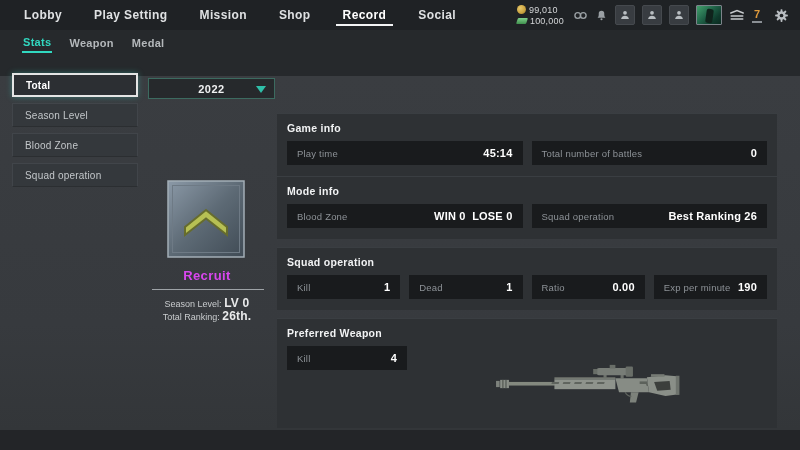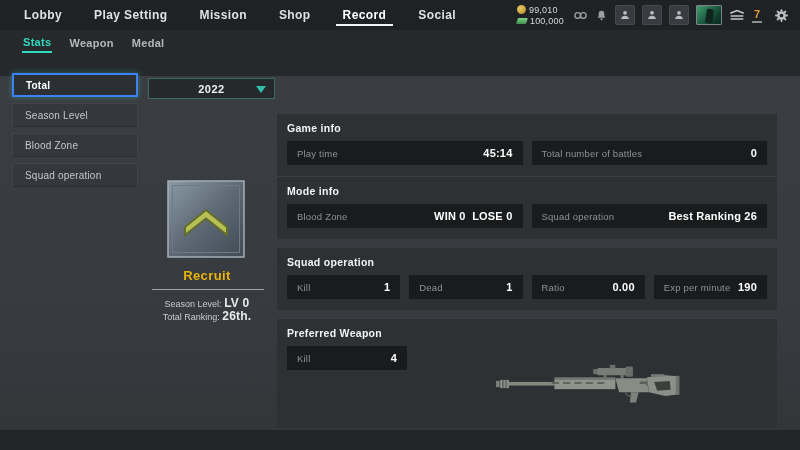--- a/index.html
+++ b/index.html
@@ -48,33 +48,33 @@
     display:flex; align-items:center; padding-left:22px; gap:16px; }
   .subtab { font-size:11px; font-weight:700; color:#b4b8bb; letter-spacing:.3px; cursor:pointer;
     padding:3px 1px; }
   .subtab.active { color:#31d8c0; border-bottom:2px solid #31d8c0; }
 
   
   .sidebar { position:absolute; left:12px; top:73px; width:126px; display:flex; flex-direction:column; gap:6px; }
   .side-item { height:24px; background:#34383c; border:1px solid #41454a; border-bottom-color:#2b2e31;
     color:#c3c7ca; font-size:10px; letter-spacing:.2px; display:flex; align-items:center;
     padding-left:12px; cursor:pointer; }
-  .side-item.active { background:#2c2f33; border:2px solid #3b82f6; color:#ffffff; font-weight:700;
+  .side-item.active { background:#2c2f33; border:2px solid #e5e5e5; color:#ffffff; font-weight:700;
     box-shadow:0 0 6px rgba(63,227,203,.35); }
 
   
   .year-select { position:absolute; left:148px; top:78px; width:127px; height:21px; background:#26292c;
     border:1px solid #3c6b60; display:flex; align-items:center; justify-content:center; cursor:pointer; }
   .year-select .yr { color:#f0f1f2; font-size:11px; font-weight:700; letter-spacing:.5px; }
   .year-select .tri { position:absolute; right:8px; top:7px; width:0; height:0;
     border-left:5px solid transparent; border-right:5px solid transparent; border-top:7px solid #2fbfa9; }
 
   .emblem { position:absolute; left:167px; top:180px; width:78px; height:78px; }
   .rank-name { position:absolute; left:148px; top:268px; width:118px; text-align:center;
-    color:#eab308; font-size:13px; font-weight:700; letter-spacing:.4px; }
+    color:#d946ef; font-size:13px; font-weight:700; letter-spacing:.4px; }
   .rank-divider { position:absolute; left:152px; top:289px; width:112px; height:1px; background:#9ea3a7; }
   .rank-line { position:absolute; left:128px; width:158px; text-align:center; color:#c9ccce; font-size:9px; }
   .rank-line b { color:#e9eaeb; font-size:12px; font-weight:700; letter-spacing:.2px; }
   .rl-1 { top:296px; } .rl-2 { top:309px; }
 
   
   .panel { position:absolute; left:277px; width:500px; background:#2e3134; border-top:1px solid #3a3e42;
     padding:8px 10px; }
   .panel-title { color:#f2f3f4; font-size:10.5px; font-weight:700; letter-spacing:.3px; }
   .stat-rows { display:flex; gap:9px; margin-top:7px;text-align:center; }

